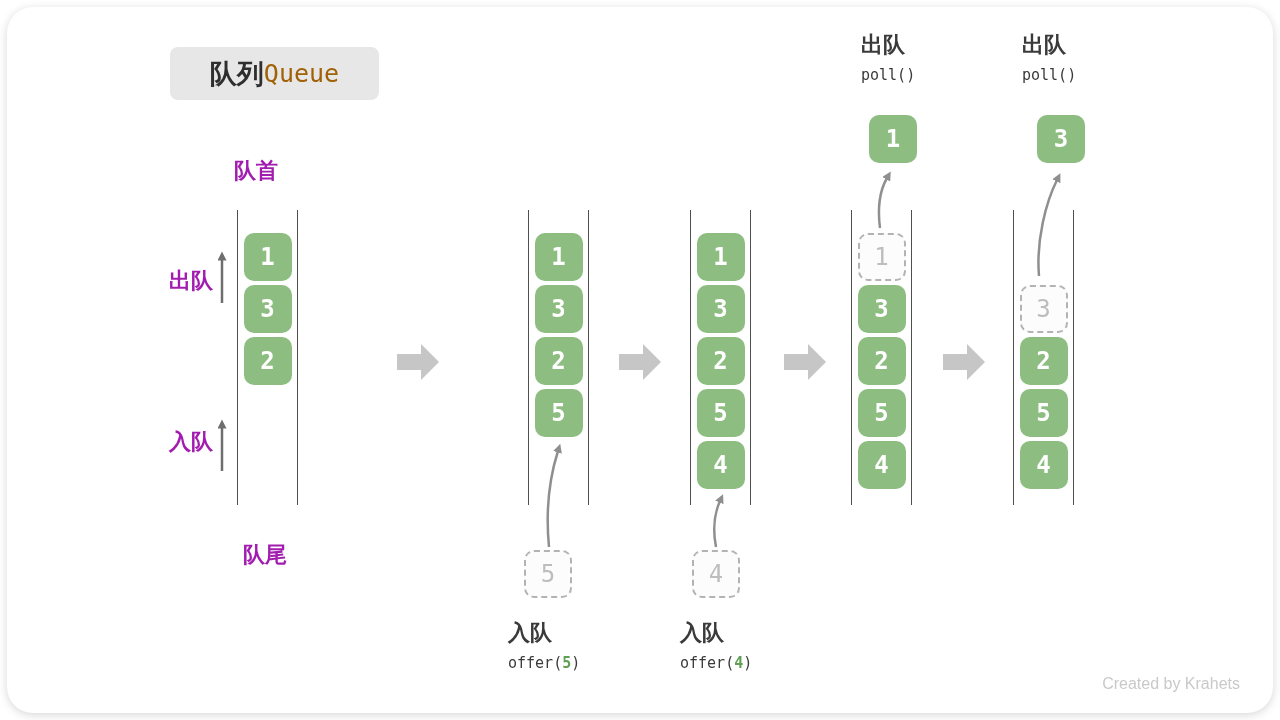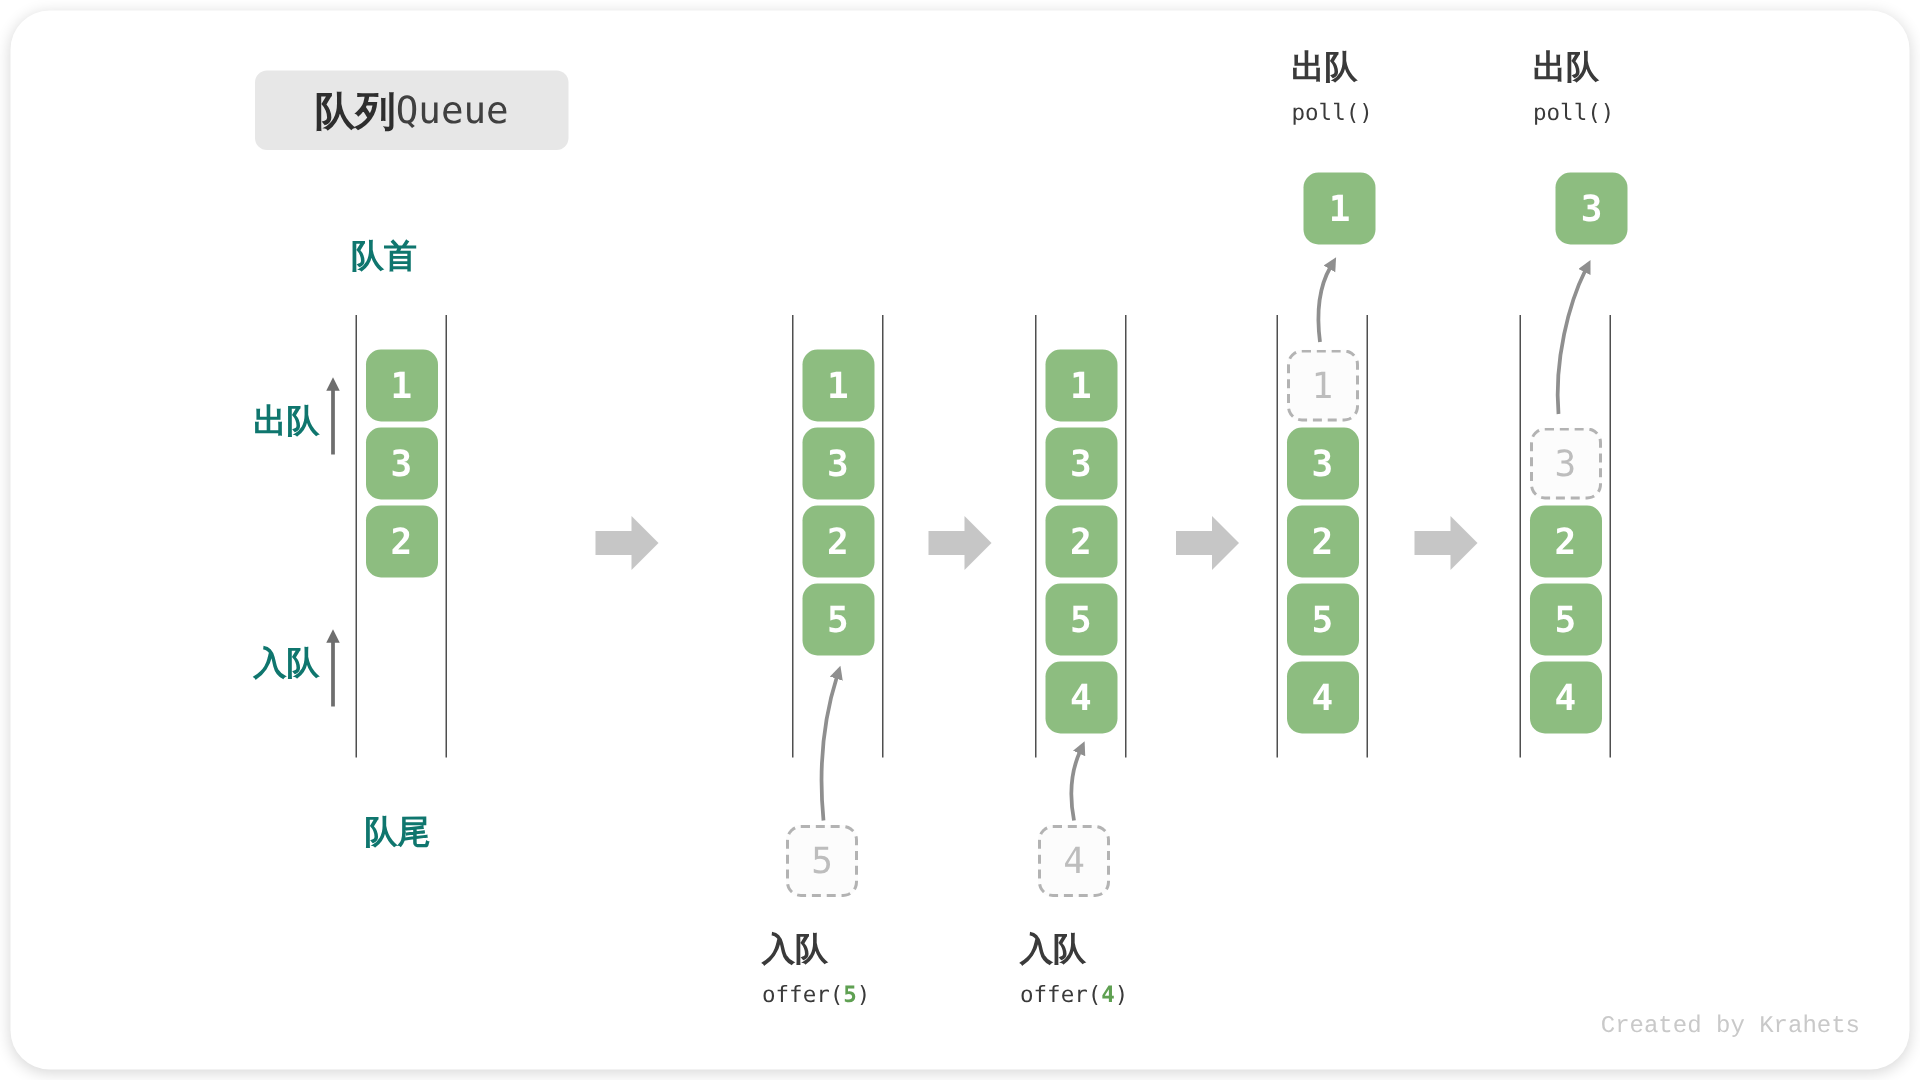--- a/index.html
+++ b/index.html
@@ -13,23 +13,23 @@
     background:#ffffff; border-radius:26px;
     box-shadow:0 2px 10px rgba(0,0,0,0.16);
   }
   
   .title-box {
     position:absolute; left:170px; top:47px; width:209px; height:53px;
     background:#e7e7e7; border-radius:8px;
     display:flex; align-items:center; justify-content:center; gap:0;
   }
   .title-zh { font-size:27px; font-weight:bold; color:#2e2e2e; }
-  .title-en { font-family:"DejaVu Sans Mono", monospace; font-size:25px; color:#404040; }
+  .title-en { font-family:"DejaVu Sans Mono", monospace; font-size:25px; color:#a16207; }
   
-  .hlabel { position:absolute; font-size:22px; font-weight:bold; color:#0f766e; line-height:1; }
+  .hlabel { position:absolute; font-size:22px; font-weight:bold; color:#a21caf; line-height:1; }
   #label-front { left:225px; top:160px; width:62px; text-align:center; }
   #label-rear  { left:225px; top:544px; width:62px; text-align:right; }
   #label-dequeue { left:169px; top:270px; }
   #label-enqueue { left:169px; top:431px; }
   
   .queue {
     position:absolute; top:210px; height:295px; width:61px; box-sizing:border-box;
     border-left:1.5px solid #4f4f4f; border-right:1.5px solid #4f4f4f;
   }
   #q1 { left:237px; } #q2 { left:528px; } #q3 { left:690px; } #q4 { left:851px; } #q5 { left:1013px; }
@@ -53,21 +53,21 @@
   .op-zh { font-size:22px; font-weight:600; color:#3a3a3a; line-height:1; margin-bottom:12px; }
   .op-code { font-family:"DejaVu Sans Mono", monospace; font-size:15px; color:#3a3a3a; line-height:1; }
   .op-code .arg { color:#5fa052; font-weight:bold; }
   #op-enq5 { left:508px; top:622px; }
   #op-enq4 { left:680px; top:622px; }
   #op-poll1 { left:861px; top:34px; }
   #op-poll2 { left:1022px; top:34px; }
   
   .watermark {
     position:absolute; right:40px; top:675px;
-    font-family:Liberation Mono, monospace; font-size:16px; color:#c9c9c9;
+    font-family:Liberation Sans, sans-serif; font-size:16px; color:#c9c9c9;
   }
   svg.overlay { position:absolute; left:0; top:0; pointer-events:none; }
 </style>
 </head>
 <body>
 
 <div class="card"></div>
 
 <div class="title-box">
   <span class="title-zh">队列</span>

